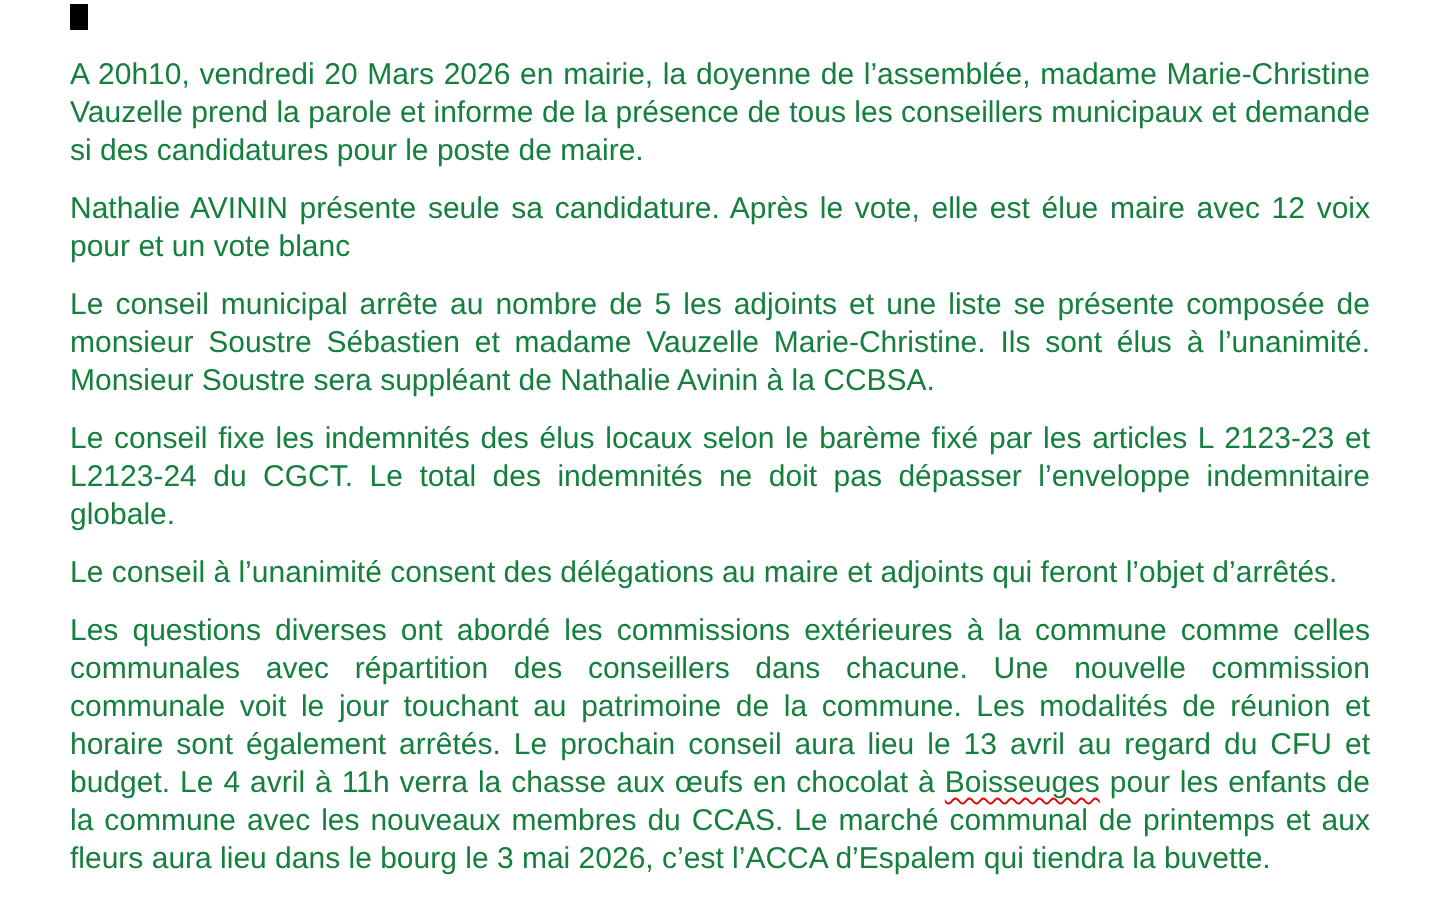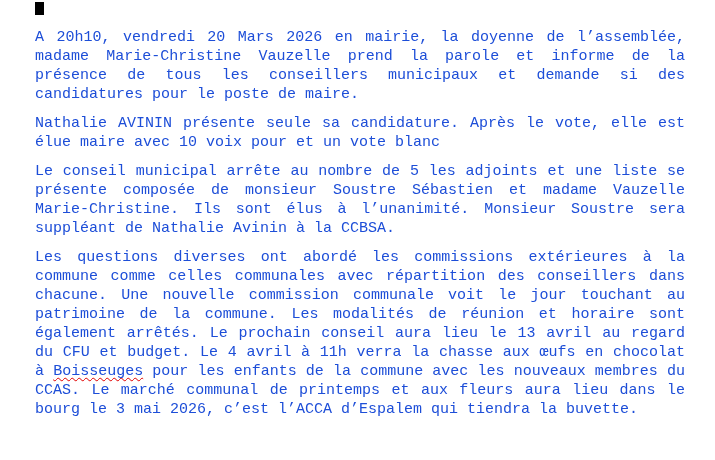--- a/index.html
+++ b/index.html
@@ -6,22 +6,22 @@
     margin: 0;
     padding: 0;
     background: #ffffff;
   }
   .page {
     position: relative;
     width: 715px;
     height: 460px;
     background: #ffffff;
     overflow: hidden;
-    font-family: Liberation Mono, monospace;
-    color: #1d4ed8;
+    font-family: Liberation Sans, sans-serif;
+    color: #15803d;
   }
   .anchor-square {
     position: absolute;
     left: 35px;
     top: 2px;
     width: 9px;
     height: 13px;
     background: #000000;
   }
   .text-area {
@@ -46,18 +46,20 @@
 </style>
 </head>
 <body>
 
 <div class="page">
 
   <div class="anchor-square"></div>
 
   <div class="text-area">
     <p class="para">A 20h10, vendredi 20 Mars 2026 en mairie, la doyenne de l’assemblée, madame Marie-Christine Vauzelle prend la parole et informe de la présence de tous les conseillers municipaux et demande si des candidatures pour le poste de maire.</p>
-    <p class="para">Nathalie AVININ présente seule sa candidature. Après le vote, elle est élue maire avec 10 voix pour et un vote blanc</p>
+    <p class="para">Nathalie AVININ présente seule sa candidature. Après le vote, elle est élue maire avec 12 voix pour et un vote blanc</p>
     <p class="para">Le conseil municipal arrête au nombre de 5 les adjoints et une liste se présente composée de monsieur Soustre Sébastien et madame Vauzelle Marie-Christine. Ils sont élus à l’unanimité. Monsieur Soustre sera suppléant de Nathalie Avinin à la CCBSA.</p>
+    <p class="para">Le conseil fixe les indemnités des élus locaux selon le barème fixé par les articles L 2123-23 et L2123-24 du CGCT. Le total des indemnités ne doit pas dépasser l’enveloppe indemnitaire globale.</p>
+    <p class="para">Le conseil à l’unanimité consent des délégations au maire et adjoints qui feront l’objet d’arrêtés.</p>
     <p class="para"><span>Les questions diverses ont abordé les commissions extérieures à la commune comme celles communales avec répartition des conseillers dans chacune. Une nouvelle commission communale voit le jour touchant au patrimoine de la commune. Les modalités de réunion et horaire sont également arrêtés. Le prochain conseil aura lieu le 13 avril au regard du CFU et budget. Le 4 avril à 11h verra la chasse aux œufs en chocolat à </span><span class="spell-error">Boisseuges</span><span> pour les enfants de la commune avec les nouveaux membres du CCAS. Le marché communal de printemps et aux fleurs aura lieu dans le bourg le 3 mai 2026, c’est l’ACCA d’Espalem qui tiendra la buvette.</span></p>
   </div>
 
 </div>
 
 </body></html>

